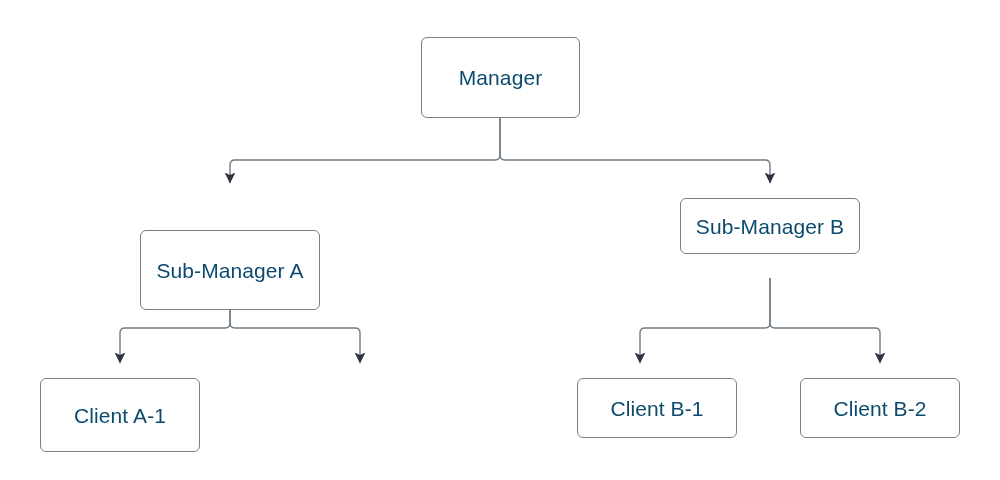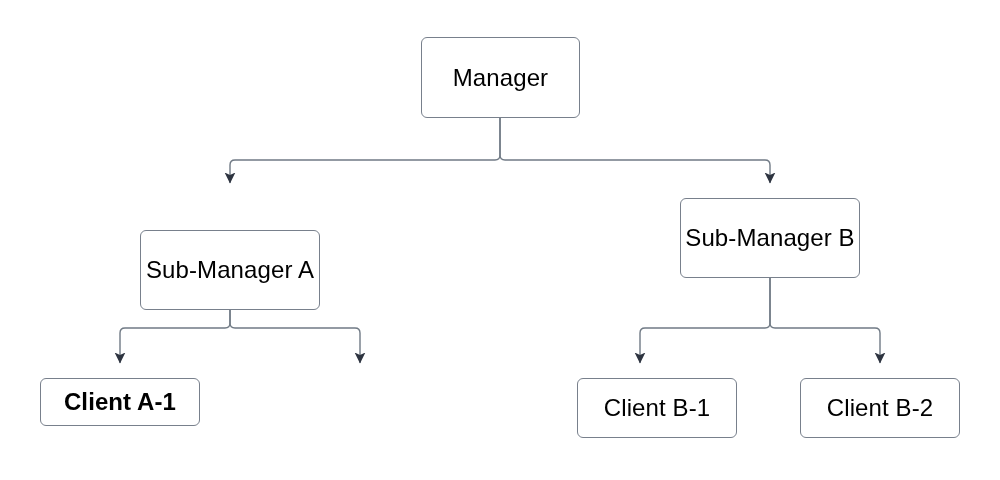--- a/index.html
+++ b/index.html
@@ -27,31 +27,31 @@
     box-sizing: border-box;
     background: #ffffff;
     border: 1.3px solid #78808c;
     border-radius: 6px;
     display: flex;
     align-items: center;
     justify-content: center;
     z-index: 2;
   }
   .node-label {
-    color: #000000;
-    font-size: 24px;
+    color: #0c4a6e;
+    font-size: 21px;
     line-height: 1;
     letter-spacing: 0.1px;
     white-space: nowrap;
     text-align: center;
   }
   .node-manager  { left: 421px; top: 37px;  width: 159px; height: 81px; }
   .node-sub-a    { left: 140px; top: 198px; width: 180px; height: 80px; margin-top: 32px; }
-  .node-sub-b    { left: 680px; top: 198px; width: 180px; height: 80px; align-items: center; }
-  .node-client-a1 { left: 40px;  top: 378px; width: 160px; height: 48px; font-weight: bold; }
+  .node-sub-b    { left: 680px; top: 198px; width: 180px; height: 56px; align-items: center; }
+  .node-client-a1 { left: 40px;  top: 378px; width: 160px; height: 74px; }
   .node-client-a2 { left: 280px; top: 378px; width: 160px; height: 60px; }
   .node-client-b1 { left: 577px; top: 378px; width: 160px; height: 60px; }
   .node-client-b2 { left: 800px; top: 378px; width: 160px; height: 60px; }
 </style>
 </head>
 <body>
 
 <div id="canvas">
 
   <svg id="edge-layer" viewBox="0 0 1000 480" width="1000" height="480" aria-hidden="true">

